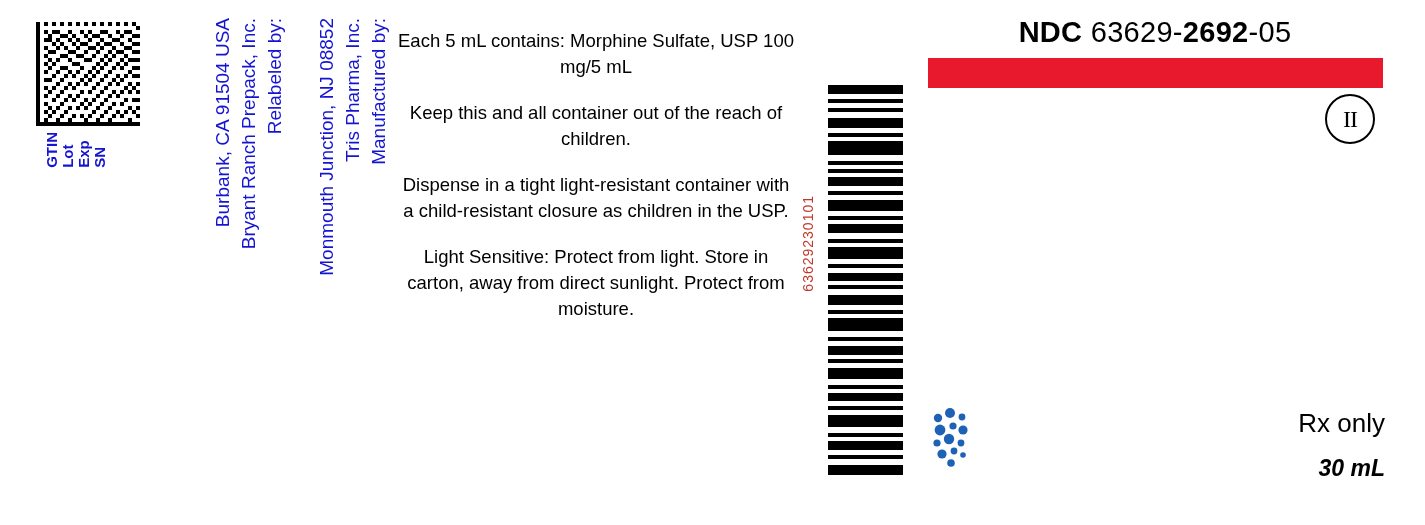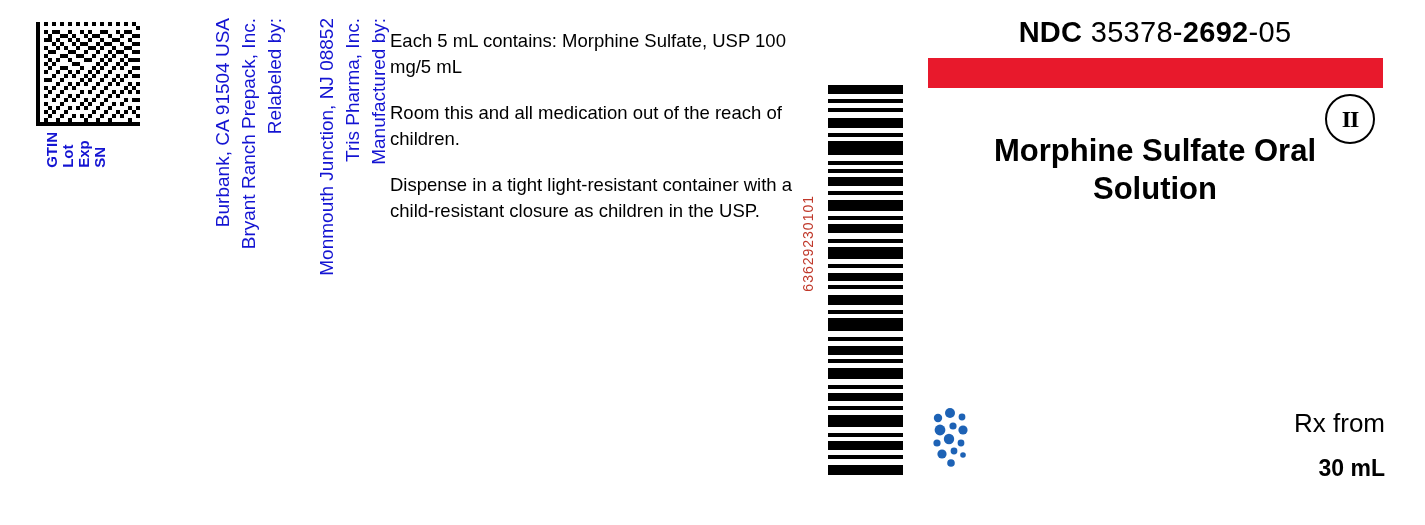--- a/index.html
+++ b/index.html
@@ -68,21 +68,22 @@
   .desc {
     position: absolute;
     left: 382px;
     top: 28px;
     width: 412px;
     font-size: 18.5px;
     line-height: 26px;
     color: #000;
   }
   .desc p {
-    margin: 0 0 20px 8px;
+    margin: 0 0 20px 16px;
+    text-align: center;
   }
   .desc p:last-child { margin-bottom: 0; }
 
   
   .barcode-area {
     position: absolute;
     left: 800px;
     top: 85px;
     width: 115px;
     height: 360px;
@@ -148,21 +149,21 @@
   }
   .schedule .ring {
     width: 46px;
     height: 46px;
     border: 2.5px solid #000;
     border-radius: 50%;
     display: flex;
     align-items: center;
     justify-content: center;
     font-size: 24px;
-    font-weight: bold;
+    font-weight: normal;
     font-family: "Liberation Serif", serif;
     letter-spacing: -1px;
   }
 
   .prod-name {
     position: absolute;
     top: 132px;
     left: 10px;
     width: 450px;
     text-align: center;
@@ -231,20 +232,21 @@
     font-size: 26px;
   }
   .volume {
     position: absolute;
     top: 455px;
     left: 290px;
     width: 175px;
     text-align: right;
     font-size: 23px;
     font-weight: bold;
+    font-style: italic;
   }
 </style>
 </head>
 <body>
 
 <div class="label">
 
   <div class="dm-wrap">
     <svg class="datamatrix" viewBox="0 0 26 26" shape-rendering="crispEdges">
       <rect width="26" height="26" fill="#fff"></rect>
@@ -502,22 +504,23 @@
   </div>
   <div class="vert-col" style="left:300px; top:18px;">
     <span class="line">Tris Pharma, Inc.</span>
   </div>
   <div class="vert-col" style="left:326px; top:18px;">
     <span class="line">Manufactured by:</span>
   </div>
 
   <div class="desc">
     <p>Each 5 mL contains: Morphine Sulfate, USP 100 mg/5 mL</p>
-    <p>Room this and all medication out of the reach of children.</p>
+    <p>Keep this and all container out of the reach of children.</p>
     <p>Dispense in a tight light-resistant container with a child-resistant closure as children in the USP.</p>
+    <p>Light Sensitive: Protect from light. Store in carton, away from direct sunlight. Protect from moisture.</p>
   </div>
 
   <div class="barcode-area">
     <div class="barcode-num">63629230101</div>
     <div class="barcode-bars">
       <i style="height:9px"></i>
         <i style="height:5px;background:#fff"></i>
       <i style="height:4px"></i>
         <i style="height:5px;background:#fff"></i>
       <i style="height:4px"></i>
@@ -580,30 +583,29 @@
         <i style="height:5px;background:#fff"></i>
       <i style="height:4px"></i>
         <i style="height:6px;background:#fff"></i>
       <i style="height:10px"></i>
     </div>
   </div>
 
   <div class="right">
     <div class="ndc">
       <span style="font-weight:bold">NDC</span>
-      <span>35378-</span><span class="b">2692</span><span>-05</span>
+      <span>63629-</span><span class="b">2692</span><span>-05</span>
     </div>
 
     <div class="red-bar-top"></div>
 
     <div class="schedule">
       <div class="ring">II</div>
     </div>
 
-    <div class="prod-name">Morphine Sulfate Oral Solution</div>
 
 
     <div class="brp">
       <svg class="brp-dots" viewBox="0 0 52 62">
         <g fill="#1d62b5">
           <circle cx="8" cy="12" r="4.2"></circle>
           <circle cx="20" cy="7" r="5"></circle>
           <circle cx="32" cy="11" r="3.4"></circle>
           <circle cx="10" cy="24" r="5.4"></circle>
           <circle cx="23" cy="20" r="3.6"></circle>
@@ -612,17 +614,17 @@
           <circle cx="19" cy="33" r="5.2"></circle>
           <circle cx="31" cy="37" r="3.4"></circle>
           <circle cx="12" cy="48" r="4.6"></circle>
           <circle cx="24" cy="45" r="3.4"></circle>
           <circle cx="21" cy="57" r="3.8"></circle>
           <circle cx="33" cy="49" r="2.8"></circle>
         </g>
       </svg>
     </div>
 
-    <div class="rx-only">Rx from</div>
+    <div class="rx-only">Rx only</div>
     <div class="volume">30 mL</div>
   </div>
 
 </div>
 
 </body></html>

